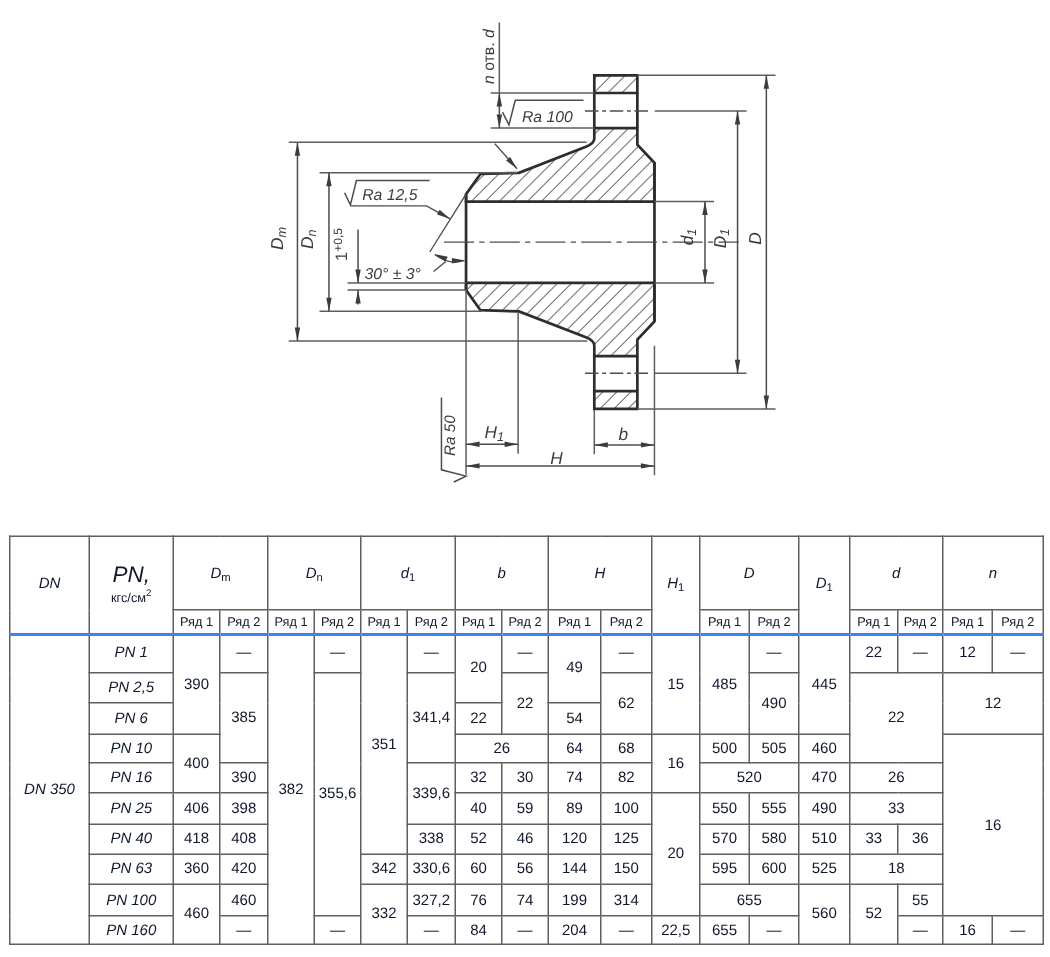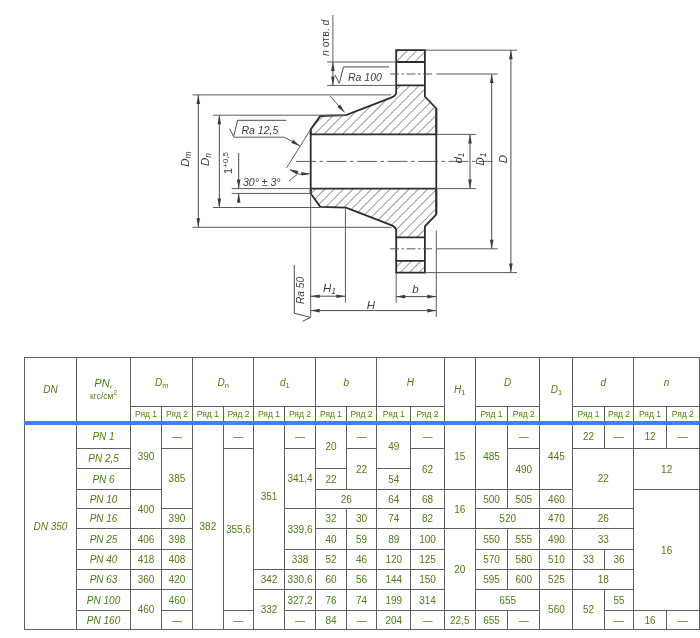--- a/index.html
+++ b/index.html
@@ -1,25 +1,25 @@
 <!DOCTYPE html>
 <html><head>
 <meta charset="utf-8">
 <style>
   html,body{margin:0;padding:0;background:#fff;}
   #page{position:relative;width:700px;height:638px;background:#fff;overflow:hidden;
         font-family:"Liberation Sans",sans-serif;}
   #draw{position:absolute;left:0;top:0;}
-  #tbl{position:absolute;left:24px;top:357px;border-collapse:collapse;table-layout:fixed;
-       color:#4d7c0f;}
+  #tbl{position:absolute;left:6px;top:357px;border-collapse:collapse;table-layout:fixed;
+       color:#0f172a;}
   #tbl td{border:1px solid #5f5f5f;text-align:center;vertical-align:middle;
           font-size:10px;padding:0;overflow:hidden;white-space:nowrap;}
   #tbl tr.h1 td{font-style:italic;}
   #tbl tr.h2 td{font-size:8.5px;font-style:normal;margin-left:20px;}
-  #tbl tr.thick td{border-top:4px solid #3b82f6;}
+  #tbl tr.thick td{border-top:2px solid #3b82f6;}
   .rm{font-style:normal;font-size:8.5px;}
   sub{font-size:7.5px;font-style:normal;vertical-align:baseline;position:relative;top:2px;}
   .it{font-style:italic;}
 </style>
 </head>
 <body>
 <div id="page">
 
 <svg id="draw" width="700" height="356" viewBox="0 0 700 356">
 <defs>
@@ -186,21 +186,21 @@
   <col style="width:34px">
   <col style="width:32px">
         <col style="width:30px">
   <col style="width:33px">
         <col style="width:34px">
  </colgroup>
 
  <tbody>
         <tr class="h1" style="height:49px">
   <td rowspan="2">DN</td>
-  <td rowspan="2"><span style="font-size:11px">PN,</span><br><span class="rm">кгс/см<sup style="font-size:6.5px">2</sup></span></td>
+  <td rowspan="2"><span style="font-size:15px">PN,</span><br><span class="rm">кгс/см<sup style="font-size:6.5px">2</sup></span></td>
   <td colspan="2">D<sub>m</sub></td>
   <td colspan="2">D<sub>n</sub></td>
   <td colspan="2">d<sub>1</sub></td>
   <td colspan="2">b</td>
   <td colspan="2">H</td>
   <td rowspan="2">H<sub>1</sub></td>
   <td colspan="2">D</td>
   <td rowspan="2">D<sub>1</sub></td>
   <td colspan="2">d</td>
   <td colspan="2">n</td>

